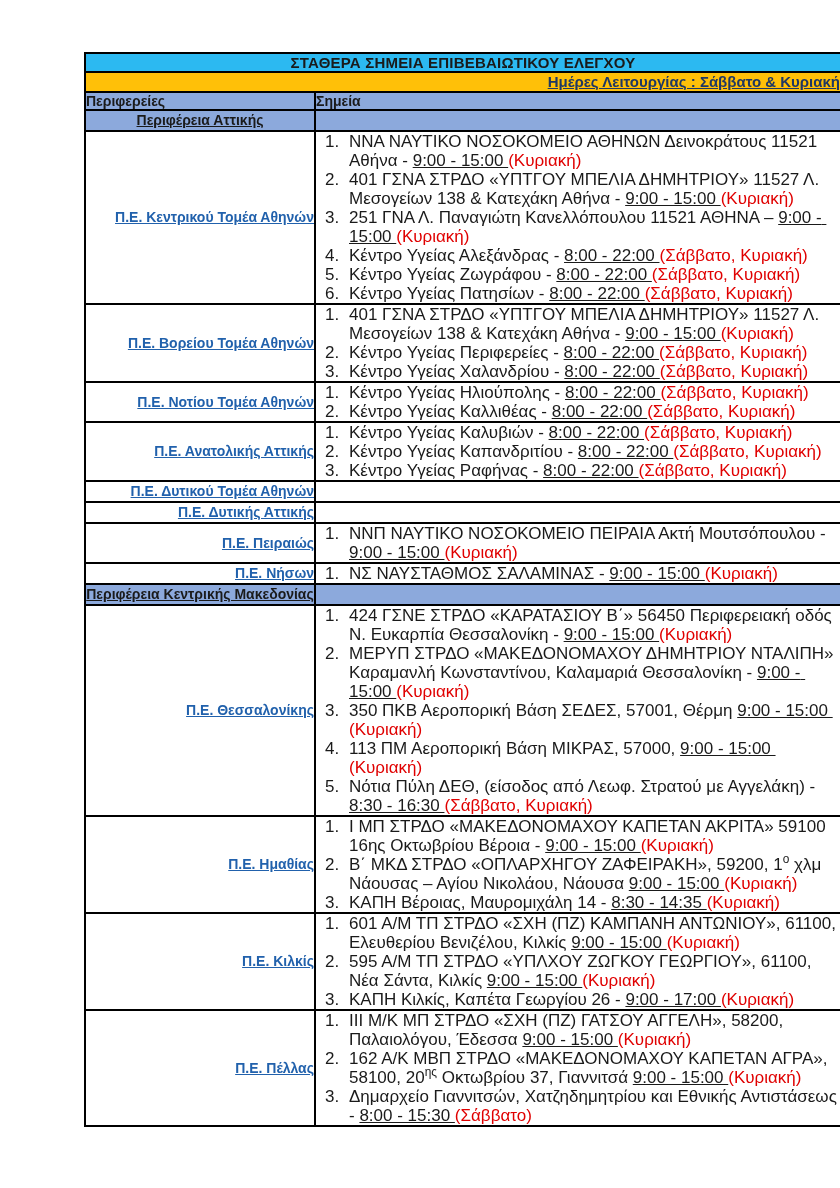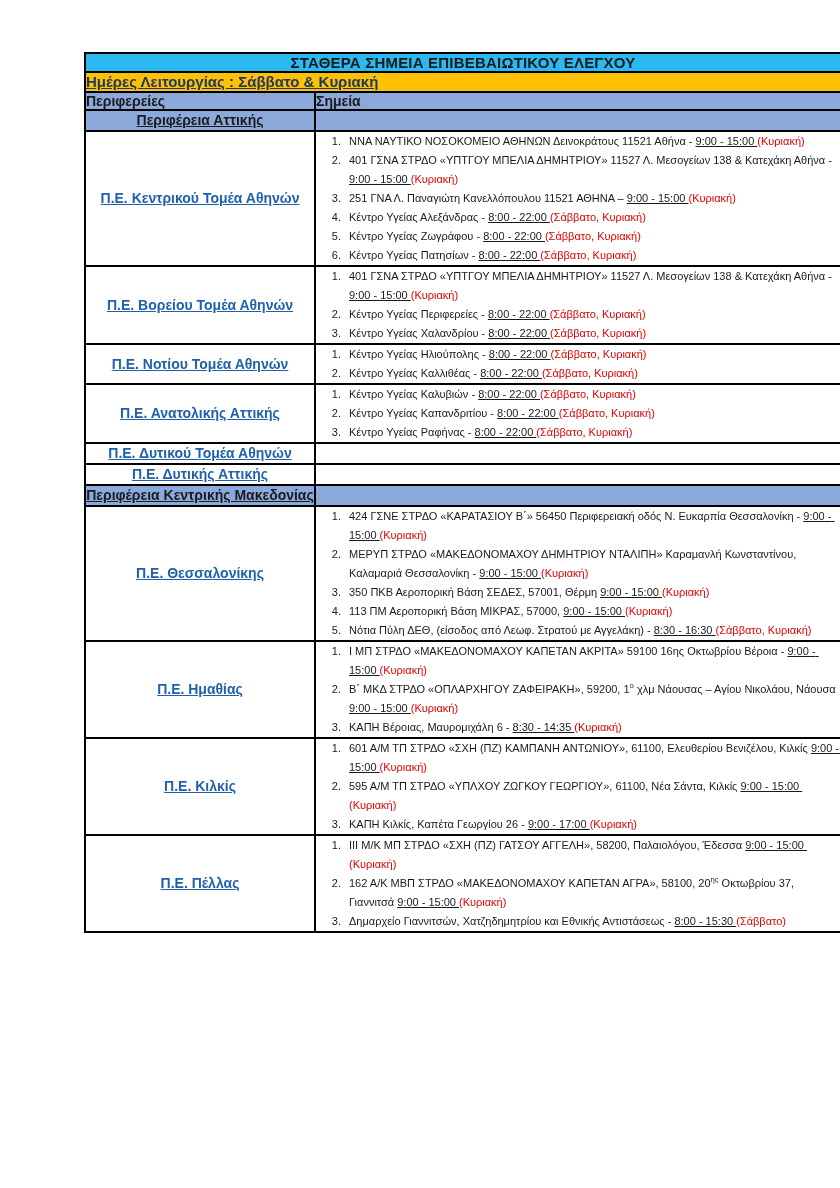--- a/index.html
+++ b/index.html
@@ -48,21 +48,21 @@
     background: var(--cyan);
     text-align: center;
     font-weight: bold;
     font-size: 15px;
     padding: 7px 4px;
     letter-spacing: 0.2px;
   }
   
   td.subtitle-cell {
     background: var(--orange);
-    text-align: left;
+    text-align: right;
     padding: 9px 4px;
   }
   td.subtitle-cell span {
     color: var(--navy);
     font-weight: bold;
     font-size: 15px;
     text-decoration: underline;
   }
   
   td.colhead-cell {
@@ -80,39 +80,39 @@
   td.section-cell {
     text-align: center;
     font-weight: bold;
     font-size: 14px;
     text-decoration: underline;
     padding: 2px 6px;
     line-height: 19px;
   }
   
   td.region-cell {
-    text-align: center;
+    text-align: right;
     padding: 2px 6px;
   }
   span.region-name {
     color: var(--link);
     font-weight: bold;
     font-size: 14px;
     text-decoration: underline;
     line-height: 19px;
     display: inline-block;
   }
   td.items-cell {
     vertical-align: top;
     padding: 3px 6px 3px 4px;
   }
   td.items-cell ol {
     margin: 0;
     padding: 0 0 0 28px;
-    font-size: 11px;
+    font-size: 17px;
     line-height: 19px;
   }
   td.items-cell li {
     padding-left: 5px;
   }
   span.time { text-decoration: underline; white-space: pre-wrap; }
   span.day  { color: var(--red); }
   span.plain { white-space: pre-wrap; }
   sup { font-size: 70%; line-height: 0; }
 </style>
@@ -185,20 +185,36 @@
           </td>
         </tr>
         <tr class="data-row">
           <td class="region-cell"><span class="region-name">Π.Ε. Δυτικού Τομέα Αθηνών</span></td>
           <td class="items-cell"></td>
         </tr>
         <tr class="data-row">
           <td class="region-cell"><span class="region-name">Π.Ε. Δυτικής Αττικής</span></td>
           <td class="items-cell"></td>
         </tr>
+        <tr class="data-row">
+          <td class="region-cell"><span class="region-name">Π.Ε. Πειραιώς</span></td>
+          <td class="items-cell">
+            <ol>
+              <li><span class="plain">ΝΝΠ ΝΑΥΤΙΚΟ ΝΟΣΟΚΟΜΕΙΟ ΠΕΙΡΑΙΑ Ακτή Μουτσόπουλου - </span><span class="time">9:00 - 15:00 </span><span class="day">(Κυριακή)</span></li>
+            </ol>
+          </td>
+        </tr>
+        <tr class="data-row">
+          <td class="region-cell"><span class="region-name">Π.Ε. Νήσων</span></td>
+          <td class="items-cell">
+            <ol>
+              <li><span class="plain">ΝΣ ΝΑΥΣΤΑΘΜΟΣ ΣΑΛΑΜΙΝΑΣ - </span><span class="time">9:00 - 15:00 </span><span class="day">(Κυριακή)</span></li>
+            </ol>
+          </td>
+        </tr>
         <tr class="section-row">
           <td class="section-cell">Περιφέρεια Κεντρικής Μακεδονίας</td>
           <td class="section-cell-empty"></td>
         </tr>
         <tr class="data-row">
           <td class="region-cell"><span class="region-name">Π.Ε. Θεσσαλονίκης</span></td>
           <td class="items-cell">
             <ol>
               <li><span class="plain">424 ΓΣΝΕ ΣΤΡΔΟ «ΚΑΡΑΤΑΣΙΟΥ Β΄» 56450 Περιφερειακή οδός Ν. Ευκαρπία Θεσσαλονίκη - </span><span class="time">9:00 - 15:00 </span><span class="day">(Κυριακή)</span></li>
               <li><span class="plain">ΜΕΡΥΠ ΣΤΡΔΟ «ΜΑΚΕΔΟΝΟΜΑΧΟΥ ΔΗΜΗΤΡΙΟΥ ΝΤΑΛΙΠΗ» Καραμανλή Κωνσταντίνου, Καλαμαριά Θεσσαλονίκη - </span><span class="time">9:00 - 15:00 </span><span class="day">(Κυριακή)</span></li>
@@ -207,21 +223,21 @@
               <li><span class="plain">Νότια Πύλη ΔΕΘ, (είσοδος από Λεωφ. Στρατού με Αγγελάκη) - </span><span class="time">8:30 - 16:30 </span><span class="day">(Σάββατο, Κυριακή)</span></li>
             </ol>
           </td>
         </tr>
         <tr class="data-row">
           <td class="region-cell"><span class="region-name">Π.Ε. Ημαθίας</span></td>
           <td class="items-cell">
             <ol>
               <li><span class="plain">Ι ΜΠ ΣΤΡΔΟ «ΜΑΚΕΔΟΝΟΜΑΧΟΥ ΚΑΠΕΤΑΝ ΑΚΡΙΤΑ» 59100 16ης Οκτωβρίου Βέροια - </span><span class="time">9:00 - 15:00 </span><span class="day">(Κυριακή)</span></li>
               <li><span class="plain">Β΄ ΜΚΔ ΣΤΡΔΟ «ΟΠΛΑΡΧΗΓΟΥ ΖΑΦΕΙΡΑΚΗ», 59200, 1</span><sup>ο</sup><span class="plain"> χλμ Νάουσας – Αγίου Νικολάου, Νάουσα </span><span class="time">9:00 - 15:00 </span><span class="day">(Κυριακή)</span></li>
-              <li><span class="plain">ΚΑΠΗ Βέροιας, Μαυρομιχάλη 6 - </span><span class="time">8:30 - 14:35 </span><span class="day">(Κυριακή)</span></li>
+              <li><span class="plain">ΚΑΠΗ Βέροιας, Μαυρομιχάλη 14 - </span><span class="time">8:30 - 14:35 </span><span class="day">(Κυριακή)</span></li>
             </ol>
           </td>
         </tr>
         <tr class="data-row">
           <td class="region-cell"><span class="region-name">Π.Ε. Κιλκίς</span></td>
           <td class="items-cell">
             <ol>
               <li><span class="plain">601 Α/Μ ΤΠ ΣΤΡΔΟ «ΣΧΗ (ΠΖ) ΚΑΜΠΑΝΗ ΑΝΤΩΝΙΟΥ», 61100, Ελευθερίου Βενιζέλου, Κιλκίς </span><span class="time">9:00 - 15:00 </span><span class="day">(Κυριακή)</span></li>
               <li><span class="plain">595 Α/Μ ΤΠ ΣΤΡΔΟ «ΥΠΛΧΟΥ ΖΩΓΚΟΥ ΓΕΩΡΓΙΟΥ», 61100, Νέα Σάντα, Κιλκίς </span><span class="time">9:00 - 15:00 </span><span class="day">(Κυριακή)</span></li>
               <li><span class="plain">ΚΑΠΗ Κιλκίς, Καπέτα Γεωργίου 26 - </span><span class="time">9:00 - 17:00 </span><span class="day">(Κυριακή)</span></li>

